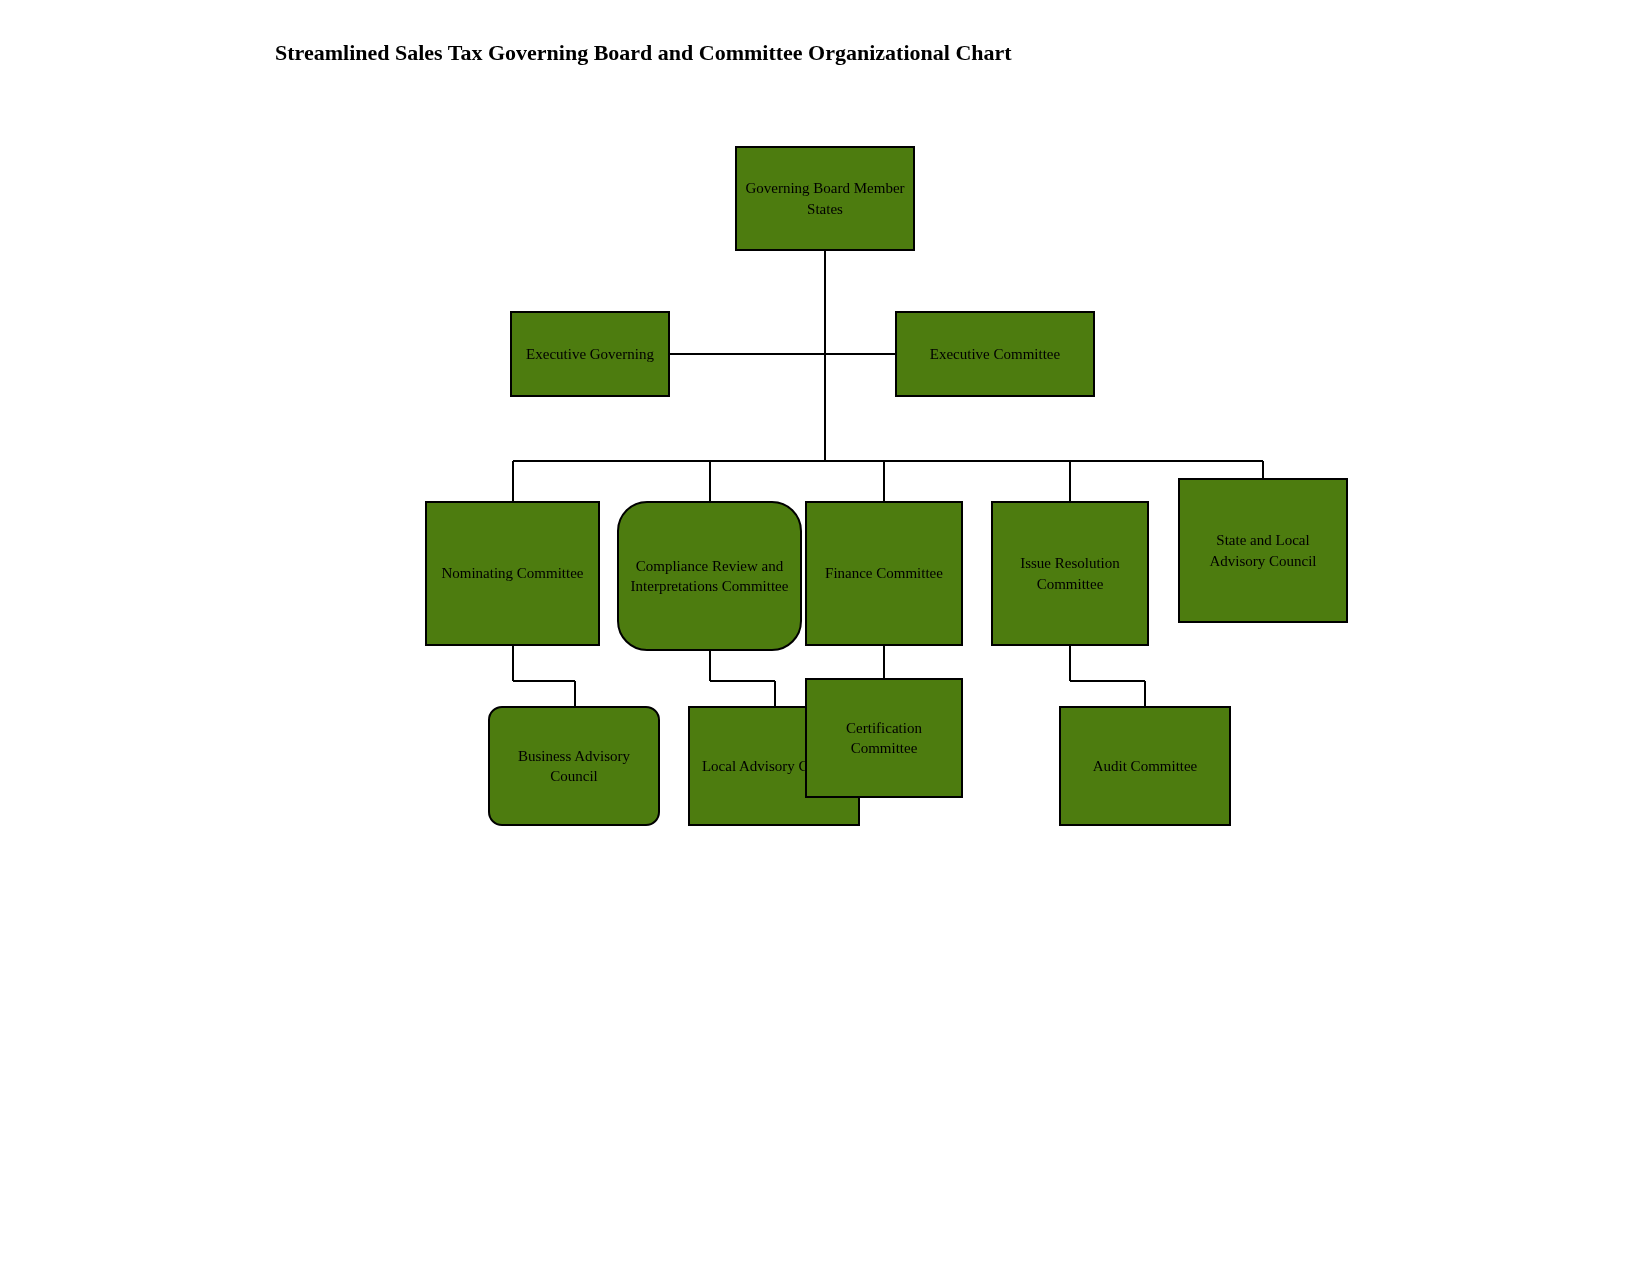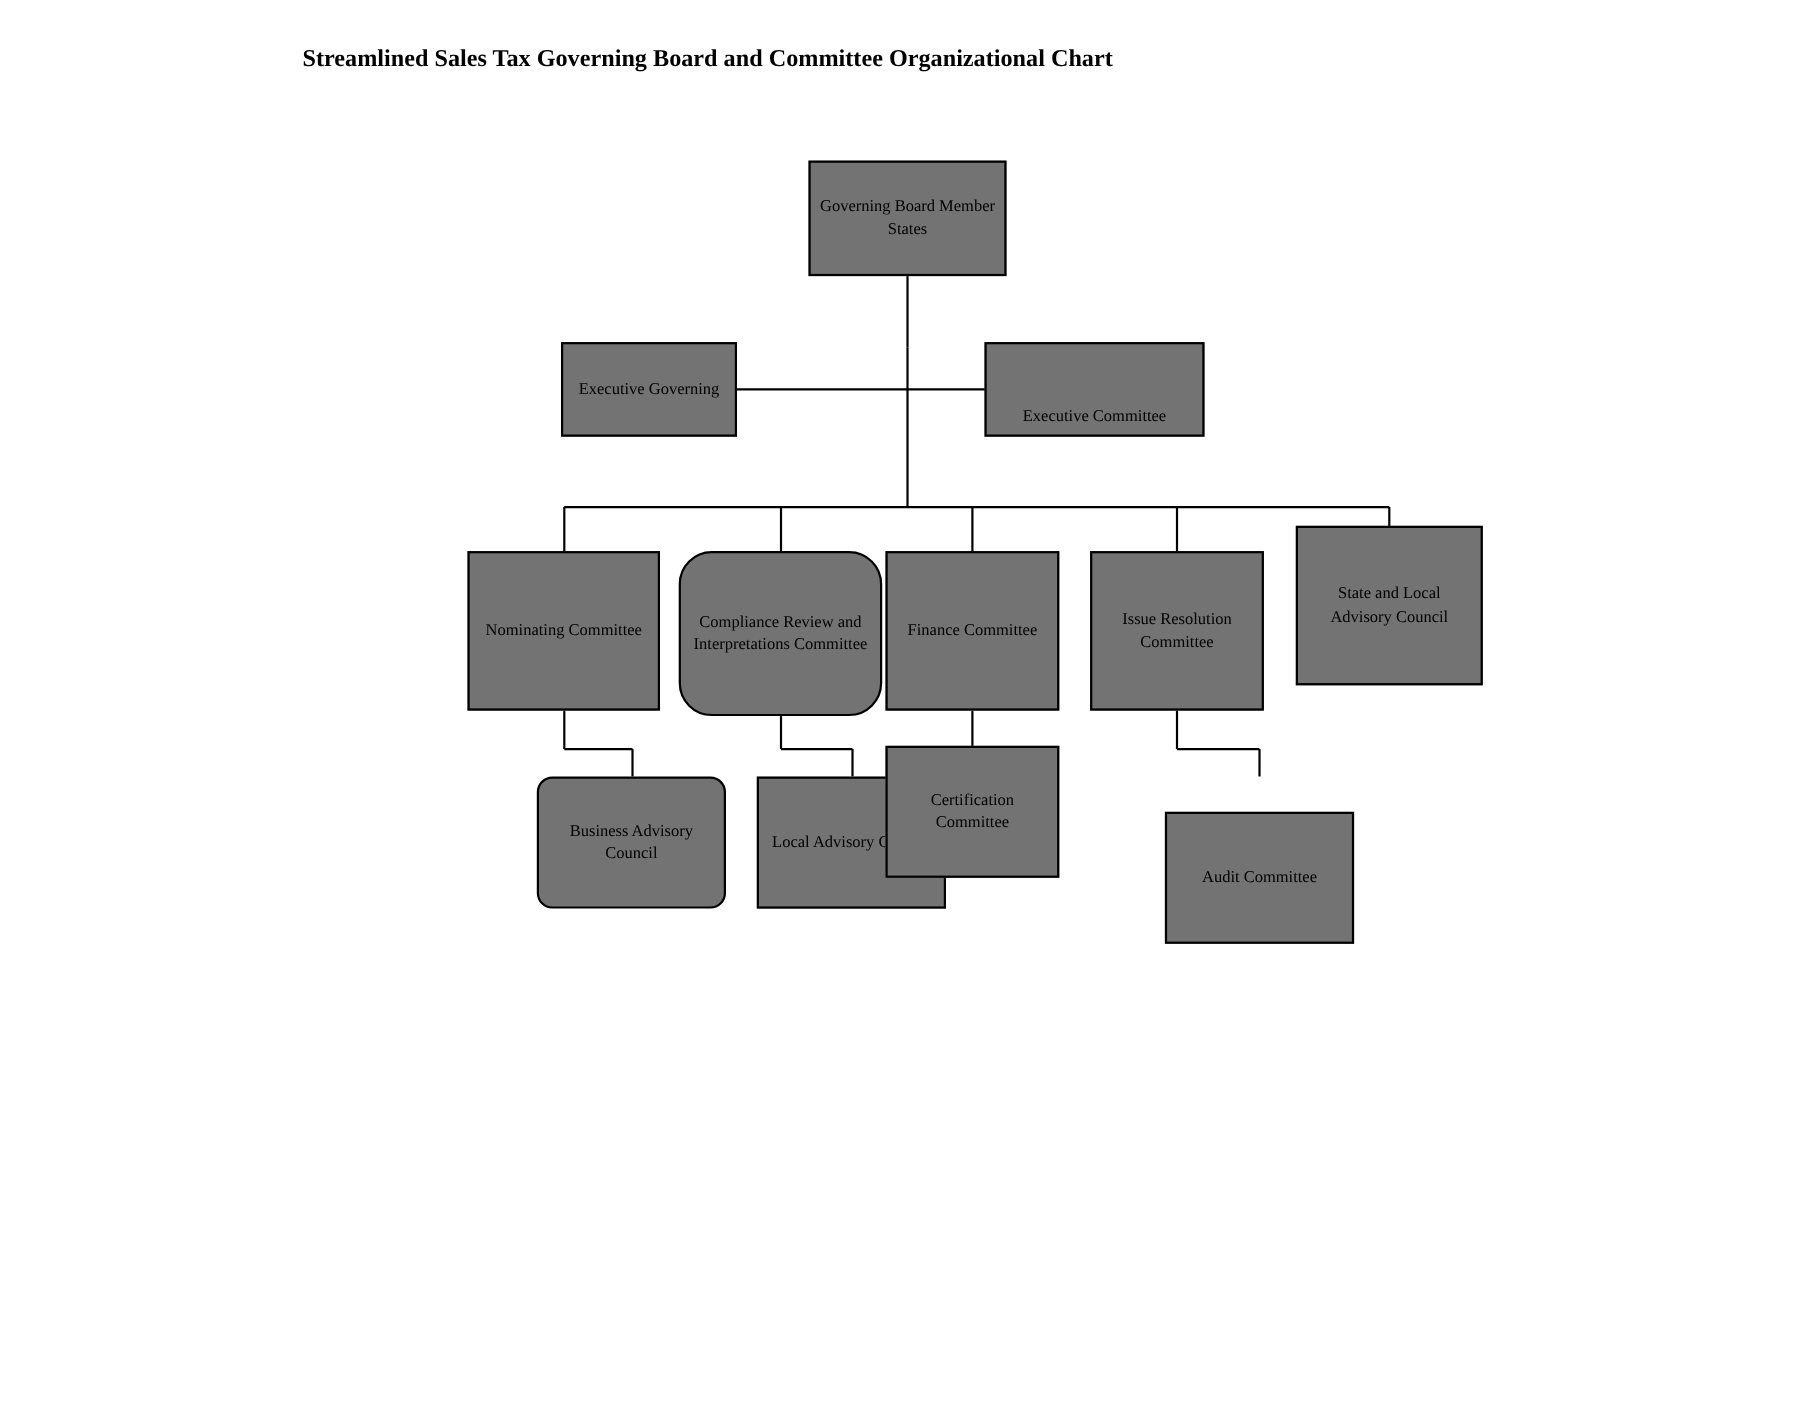--- a/index.html
+++ b/index.html
@@ -28,21 +28,21 @@
 
     .org-chart {
       position: relative;
       width: 100%;
     }
 
     
     .box {
       position: absolute;
       border: 2px solid #000;
-      background: #737373;
+      background: #4d7c0f;
       text-align: center;
       display: flex;
       align-items: center;
       justify-content: center;
       font-size: 15px;
       line-height: 1.35;
       color: #000;
       padding: 6px 8px;
     }
 
@@ -103,21 +103,21 @@
     </svg>
 
     <div class="box" style="left:460px; top:60px; width:180px; height:105px;">
       <span>Governing Board Member States</span>
     </div>
 
     <div class="box" style="left:235px; top:225px; width:160px; height:86px;">
       <span>Executive Governing</span>
     </div>
 
-    <div class="box" style="left:620px; top:225px; width:200px; height:86px;align-items:flex-end;">
+    <div class="box" style="left:620px; top:225px; width:200px; height:86px;">
       <span>Executive Committee</span>
     </div>
 
     <div class="box" style="left:150px; top:415px; width:175px; height:145px;">
       <span>Nominating Committee</span>
     </div>
 
     <div class="box" style="left:342px; top:415px; width:185px; height:150px;border-radius:30px;">
       <span>Compliance Review and Interpretations Committee</span>
     </div>
@@ -139,18 +139,18 @@
     </div>
 
     <div class="box" style="left:413px; top:620px; width:172px; height:120px;">
       <span>Local Advisory Council</span>
     </div>
 
     <div class="box" style="left:530px; top:592px; width:158px; height:120px;">
       <span>Certification Committee</span>
     </div>
 
-    <div class="box" style="left:784px; top:620px; width:172px; height:120px;margin-top:32px;">
+    <div class="box" style="left:784px; top:620px; width:172px; height:120px;">
       <span>Audit Committee</span>
     </div>
 
   </div>
 </div>
 
 </body></html>

